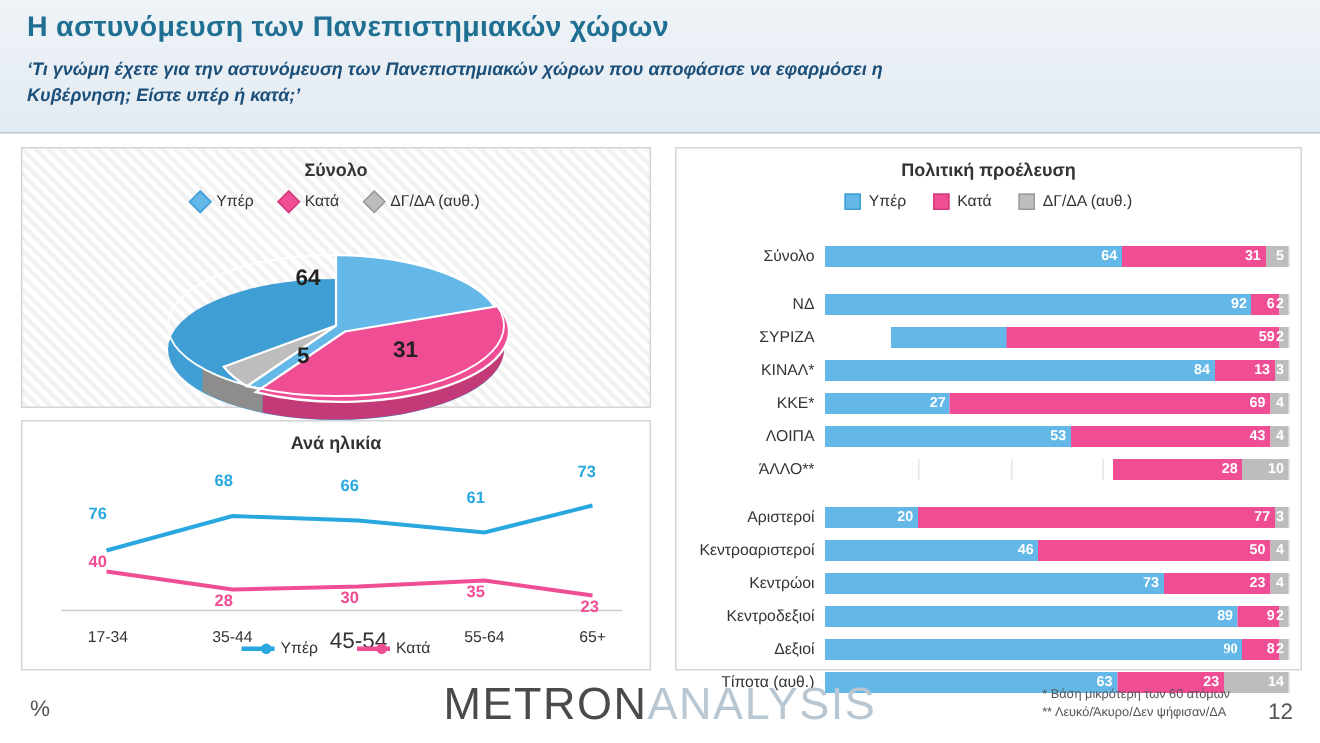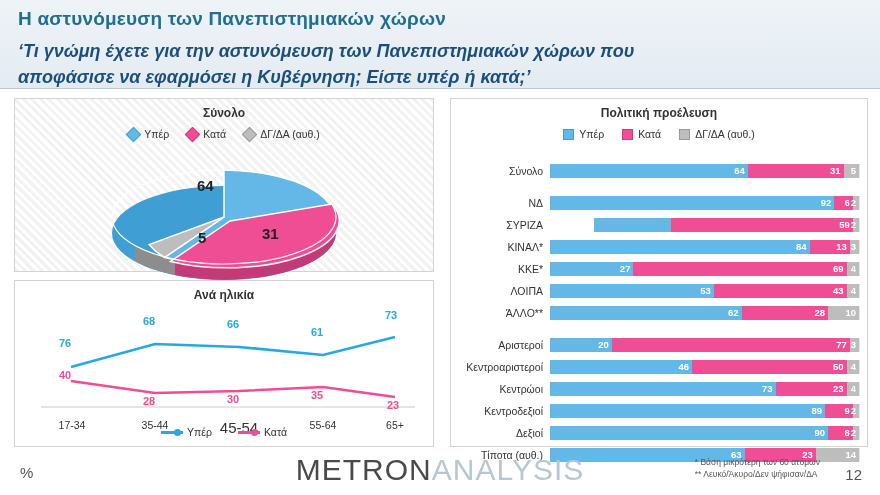--- a/index.html
+++ b/index.html
@@ -15,21 +15,21 @@
     position:absolute;left:0;top:0;width:880px;height:88px;
     background:linear-gradient(to bottom,#eef3f7 0%,#e3ebf2 100%);
     border-bottom:1px solid #b9c6d2;
   }
   .header-title{
     position:absolute;left:18px;top:8px;width:640px;
     font-size:19px;color:#1f6f92;font-weight:bold;letter-spacing:.2px;
   }
   .header-sub{
     position:absolute;left:18px;top:38px;width:620px;
-    font-size:18px;color:#1b4f7a;font-weight:bold;font-style:italic;line-height:1.45;
+    font-size:12px;color:#1b4f7a;font-weight:bold;font-style:italic;line-height:1.45;
   }
   .logo-box{
     position:absolute;right:8px;top:5px;width:198px;height:78px;
     background:linear-gradient(135deg,#5e7e93 0%,#8ba6b8 45%,#c3d2dc 100%);
     overflow:hidden;border:1px solid #9fb3c1;
   }
   .logo-box svg{position:absolute;left:0;top:0;}
   .logo-text{
     position:absolute;left:0;right:0;bottom:10px;text-align:center;
     font-size:18px;color:#ffffff;font-weight:bold;text-shadow:0 1px 2px rgba(0,0,0,.45);
@@ -319,23 +319,20 @@
         </div>
       </div>
       <div class="rb-row">
         <div class="rb-label">ΆΛΛΟ**</div>
         <div class="rb-track">
           <div class="rb-gridline" style="left: 20%;"></div>
           <div class="rb-gridline" style="left: 40%;"></div>
           <div class="rb-gridline" style="left: 60%;"></div>
           <div class="rb-gridline" style="left: 80%;"></div>
           <div class="rb-gridline" style="left: 100%;"></div>
-          <div class="rb-seg blue" style="left: 0%; width: 62%;">
-            <span>62</span>
-          </div>
           <div class="rb-seg pink" style="left: 62%; width: 28%;">
             <span>28</span>
           </div>
           <div class="rb-seg gray" style="left: 90%; width: 10%;">
             <span style="color: rgb(255, 255, 255);">10</span>
           </div>
         </div>
       </div>
       <div class="rb-spacer"></div>
       <div class="rb-row">
@@ -415,21 +412,21 @@
         </div>
       </div>
       <div class="rb-row">
         <div class="rb-label">Δεξιοί</div>
         <div class="rb-track">
           <div class="rb-gridline" style="left: 20%;"></div>
           <div class="rb-gridline" style="left: 40%;"></div>
           <div class="rb-gridline" style="left: 60%;"></div>
           <div class="rb-gridline" style="left: 80%;"></div>
           <div class="rb-gridline" style="left: 100%;"></div>
-          <div class="rb-seg blue" style="left: 0%; width: 90%;">
+          <div class="rb-seg blue" style="left: 0%; width: 90%; font-family: Liberation Serif, serif;">
             <span>90</span>
           </div>
           <div class="rb-seg pink" style="left: 90%; width: 8%;">
             <span>8</span>
           </div>
           <div class="rb-seg gray" style="left: 98%; width: 2%;">
             <span style="color: rgb(255, 255, 255);">2</span>
           </div>
         </div>
       </div>

